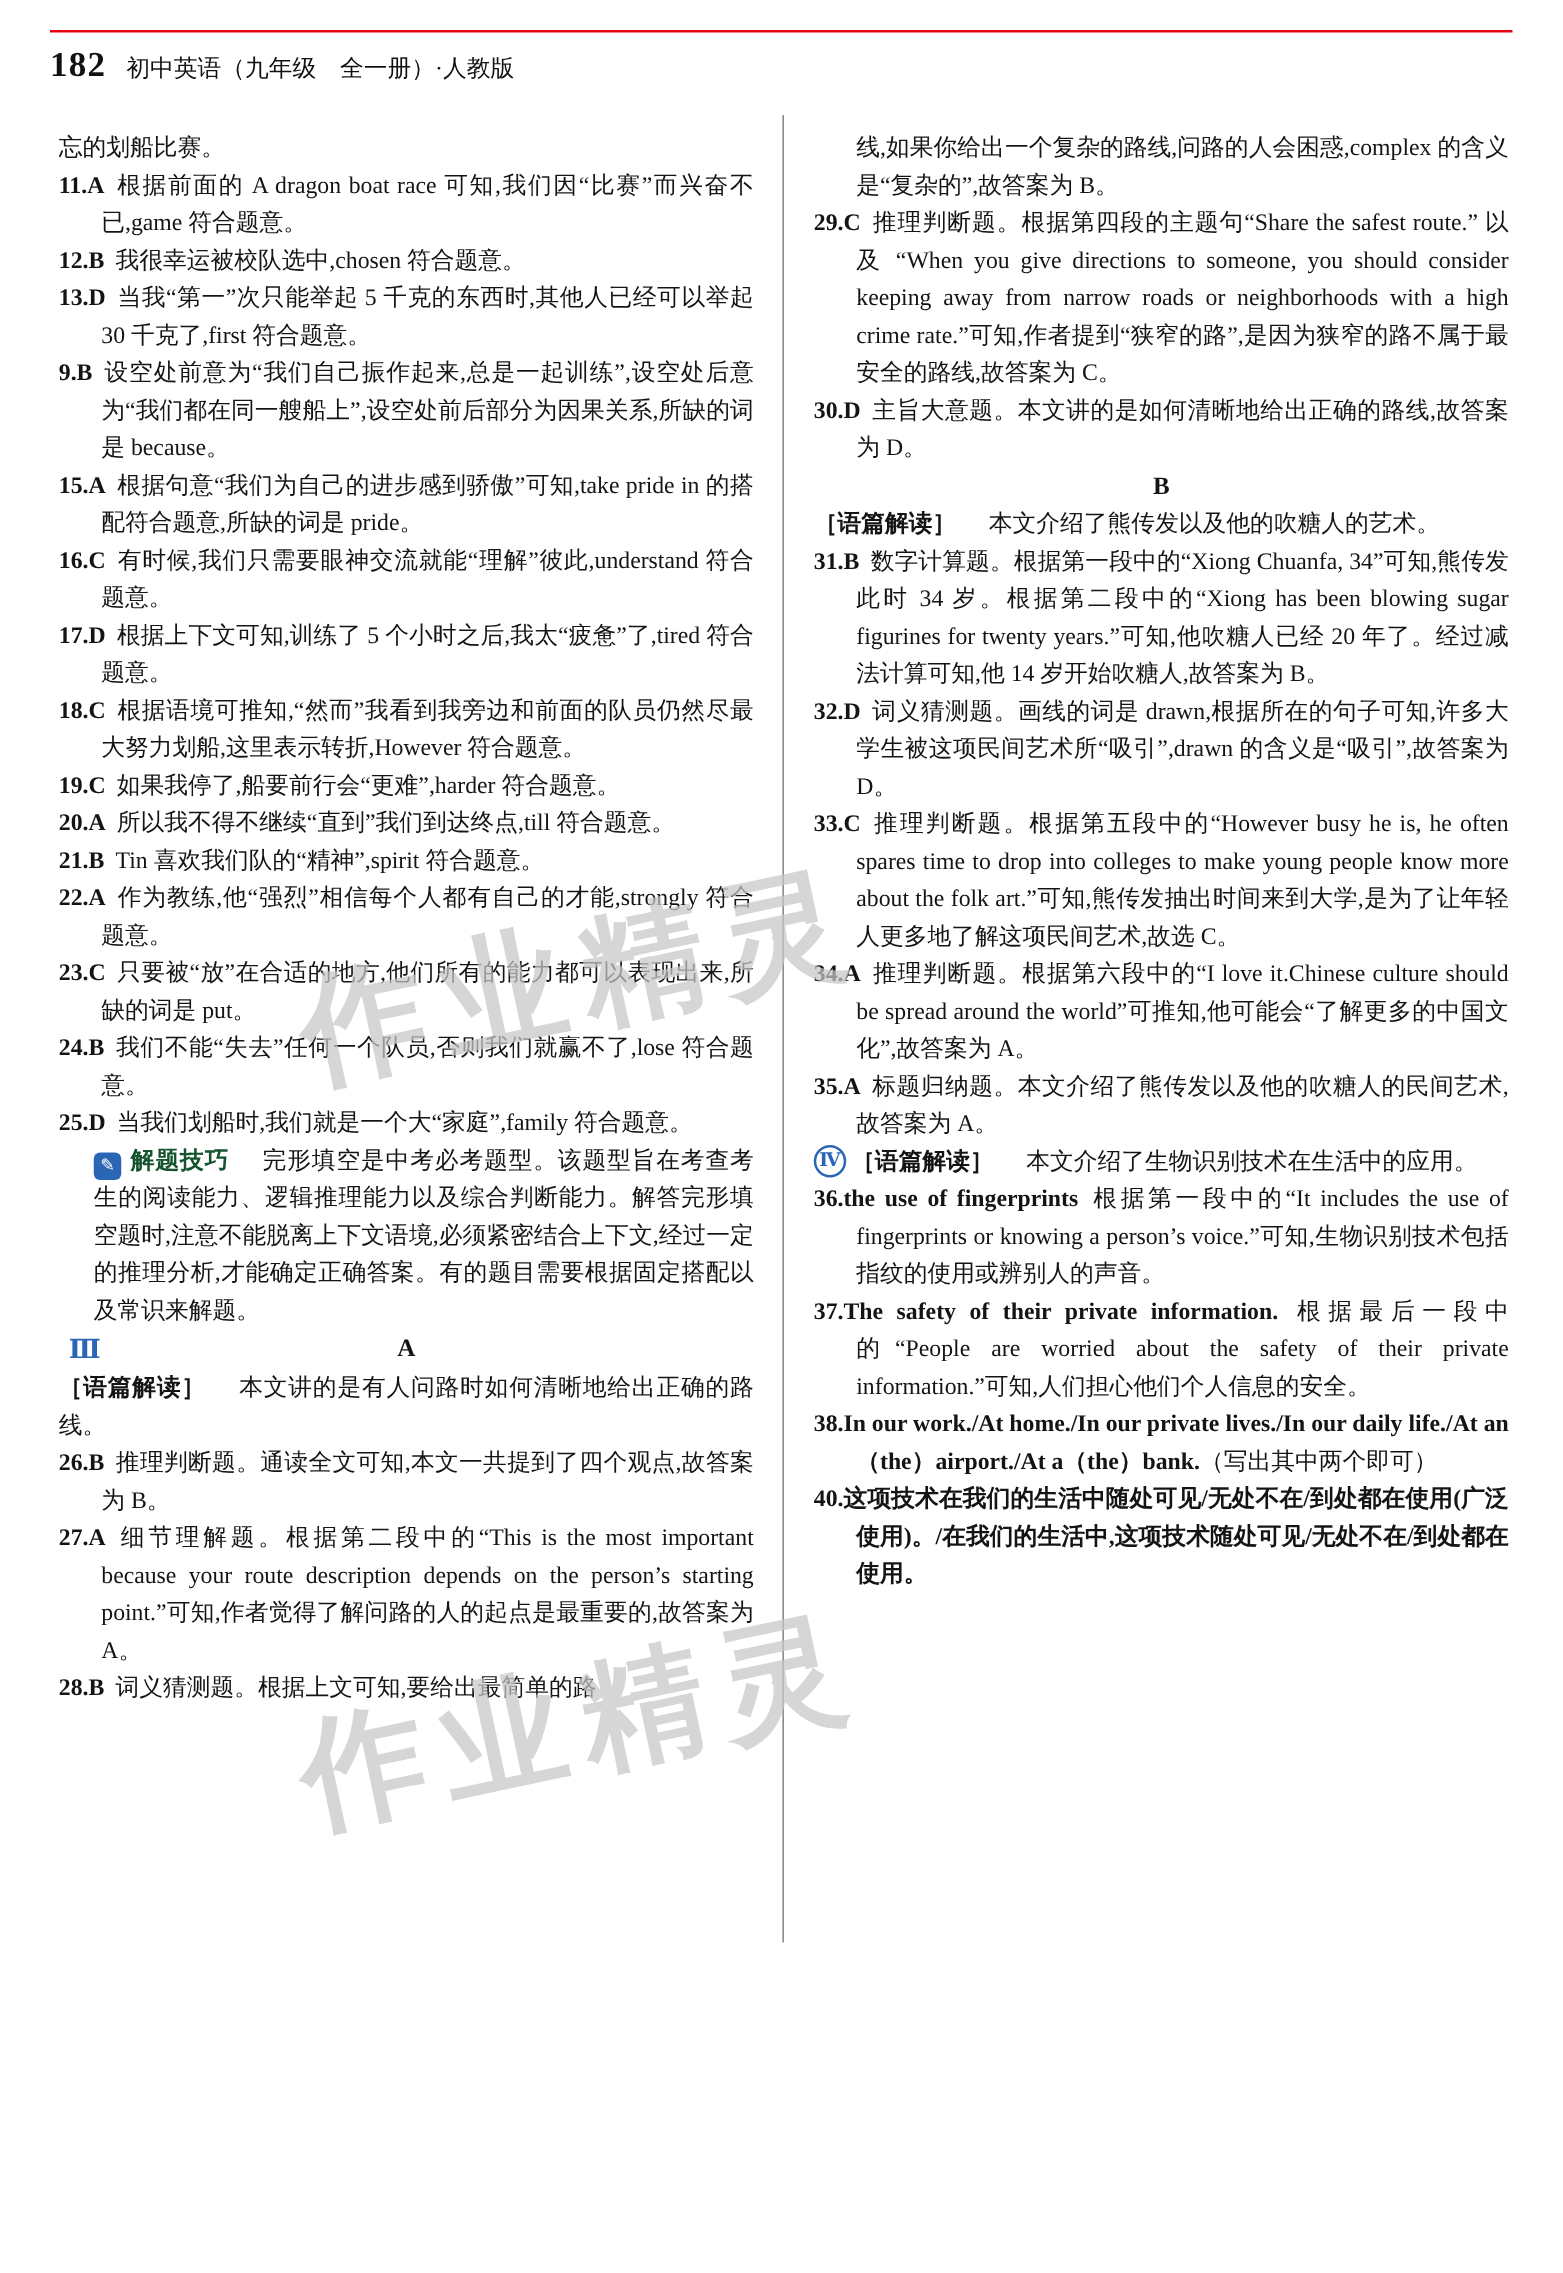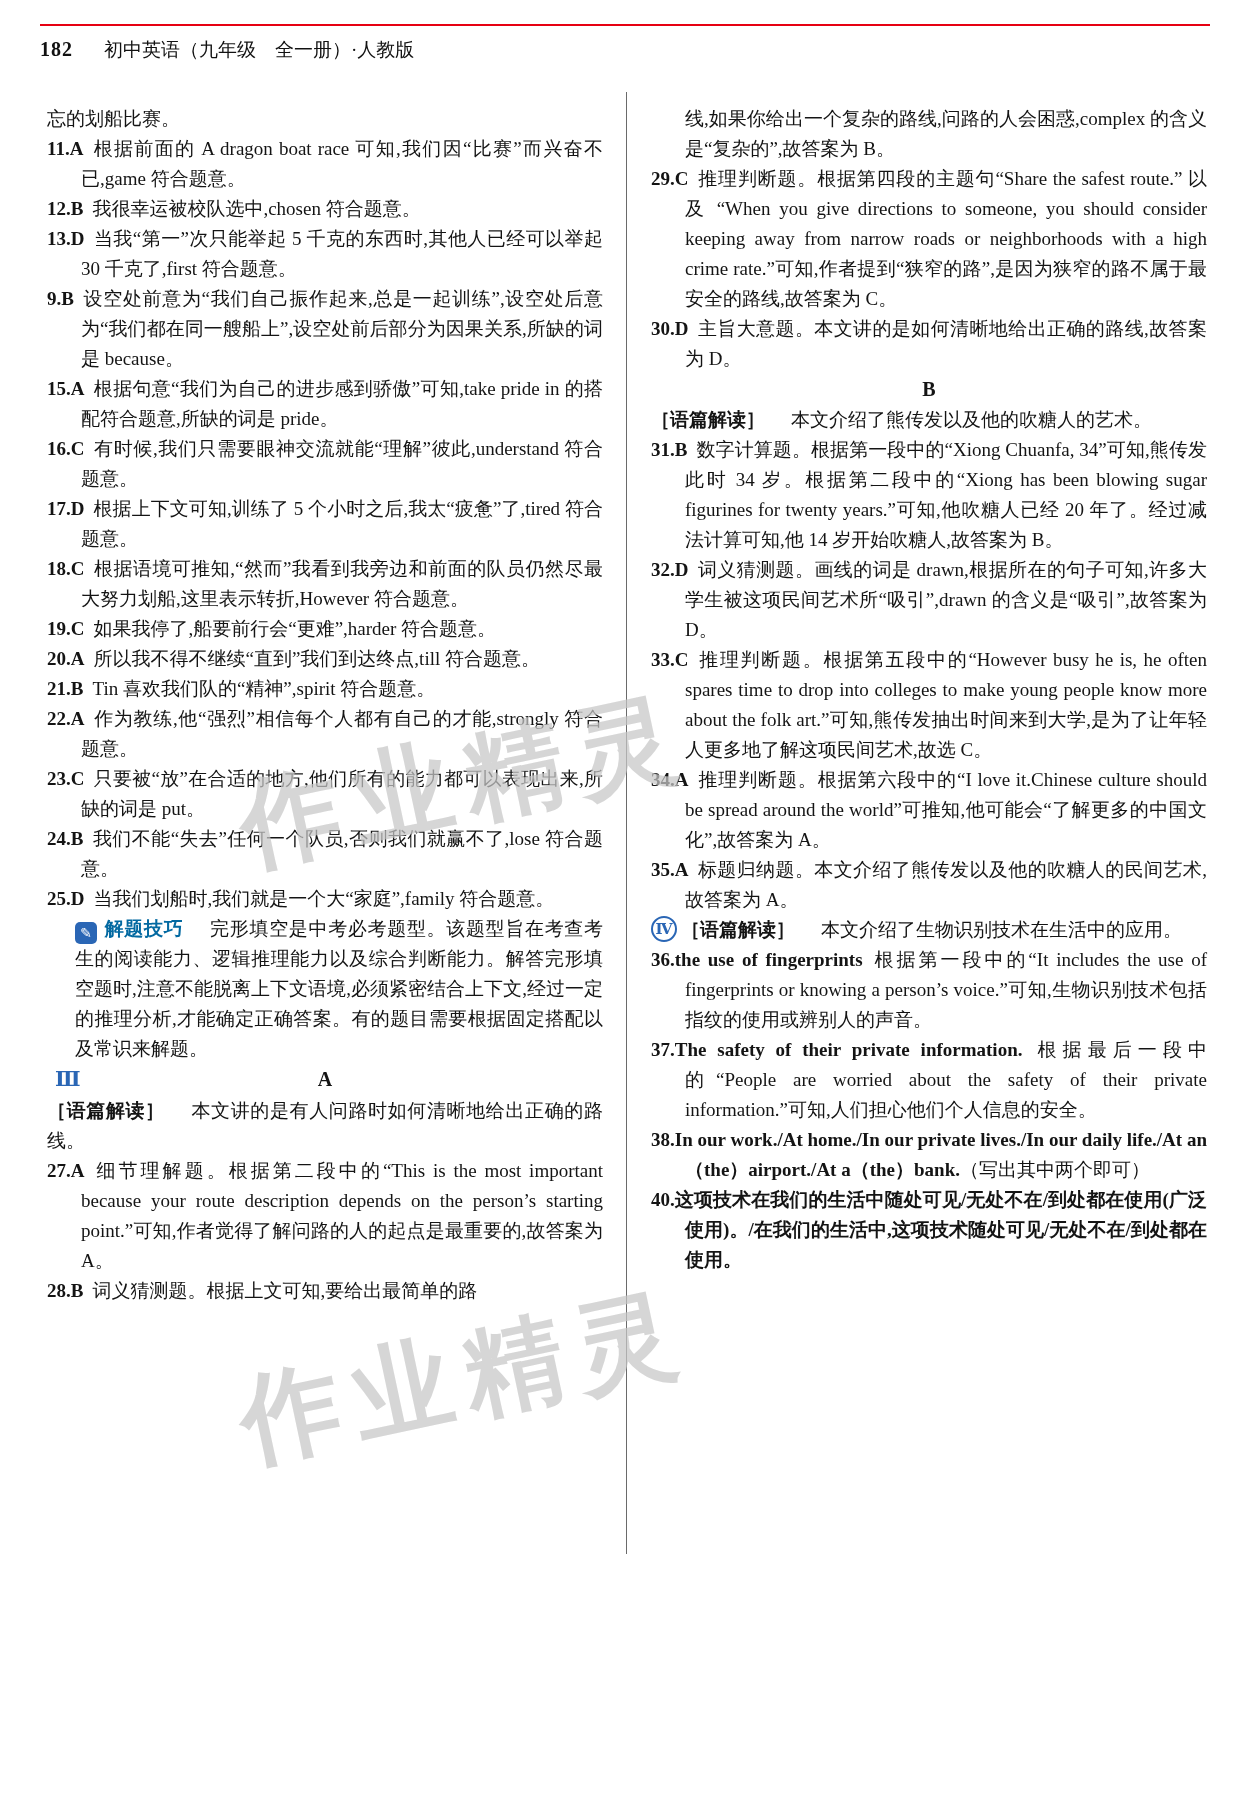--- a/index.html
+++ b/index.html
@@ -8,21 +8,21 @@
     width:1250px; height:1818px; position:relative; overflow:hidden;
     font-family:"Liberation Serif","DejaVu Serif",serif;
     color:#141414;
   }
   .page { position:absolute; inset:0; }
 
   
   .header { position:absolute; left:40px; top:24px; width:1170px; }
   .header-rule { height:2px; background:#e60012; margin-bottom:11px; }
   .header-text { font-size:19px; color:#111; white-space:nowrap; }
-  .page-num { font-weight:bold; font-size:20px; margin-right:31px; letter-spacing:1px; }
+  .page-num { font-weight:bold; font-size:28px; margin-right:16px; letter-spacing:1px; }
 
   
   .divider { position:absolute; left:626px; top:92px; width:1px; height:1462px; background:#6a6a6a; }
 
   
   .col { position:absolute; top:104px; width:556px; font-size:19px; line-height:30px; text-align:justify; }
   .col-left { left:47px; }
   .col-right { left:651px; }
 
   .blk { }
@@ -34,21 +34,21 @@
 
   .cont { padding-left:0; }
   .cont.ind { padding-left:34px; }
 
   .tip { padding-left:28px; }
   .tip-icon {
     display:inline-block; width:22px; height:22px; background:#2a66b5; color:#fff;
     border-radius:5px; text-align:center; line-height:22px; font-size:14px;
     margin-right:7px; vertical-align:-3px; font-family:"DejaVu Sans",sans-serif;
   }
-  .tip-label { color:#0369a1; font-weight:bold; }
+  .tip-label { color:#14532d; font-weight:bold; }
 
   .section { position:relative; text-align:center; height:32px; }
   .roman { color:#2a66b5; font-weight:bold; font-size:21px; }
   .section .roman { position:absolute; left:8px; top:0; }
   .letter { font-weight:bold; font-size:20px; }
   .center { text-align:center; }
 
   .reading { }
   .rlabel { font-weight:bold; }
   .reading .roman {
@@ -94,20 +94,21 @@
       <div class="blk ans"><span class="num">19.C</span><span class="gap"></span><span>如果我停了,船要前行会“更难”,harder 符合题意。</span></div>
       <div class="blk ans"><span class="num">20.A</span><span class="gap"></span><span>所以我不得不继续“直到”我们到达终点,till 符合题意。</span></div>
       <div class="blk ans"><span class="num">21.B</span><span class="gap"></span><span>Tin 喜欢我们队的“精神”,spirit 符合题意。</span></div>
       <div class="blk ans"><span class="num">22.A</span><span class="gap"></span><span>作为教练,他“强烈”相信每个人都有自己的才能,strongly 符合题意。</span></div>
       <div class="blk ans"><span class="num">23.C</span><span class="gap"></span><span>只要被“放”在合适的地方,他们所有的能力都可以表现出来,所缺的词是 put。</span></div>
       <div class="blk ans"><span class="num">24.B</span><span class="gap"></span><span>我们不能“失去”任何一个队员,否则我们就赢不了,lose 符合题意。</span></div>
       <div class="blk ans"><span class="num">25.D</span><span class="gap"></span><span>当我们划船时,我们就是一个大“家庭”,family 符合题意。</span></div>
       <div class="blk tip"><span class="tip-icon">✎</span><span class="tip-label">解题技巧</span><span class="gap2"></span><span>完形填空是中考必考题型。该题型旨在考查考生的阅读能力、逻辑推理能力以及综合判断能力。解答完形填空题时,注意不能脱离上下文语境,必须紧密结合上下文,经过一定的推理分析,才能确定正确答案。有的题目需要根据固定搭配以及常识来解题。</span></div>
       <div class="blk section"><span class="roman">Ⅲ</span><span class="letter">A</span></div>
       <div class="blk reading"><span class="rlabel">［语篇解读］</span><span class="gap2"></span><span>本文讲的是有人问路时如何清晰地给出正确的路线。</span></div>
+      <div class="blk ans"><span class="num">26.B</span><span class="gap"></span><span>推理判断题。通读全文可知,本文一共提到了四个观点,故答案为 B。</span></div>
       <div class="blk ans"><span class="num">27.A</span><span class="gap"></span><span>细节理解题。根据第二段中的“This is the most important because your route description depends on the person’s starting point.”可知,作者觉得了解问路的人的起点是最重要的,故答案为 A。</span></div>
       <div class="blk ans"><span class="num">28.B</span><span class="gap"></span><span>词义猜测题。根据上文可知,要给出最简单的路</span></div>
     </div>
   <div class="col col-right">
       <div class="blk cont ind">线,如果你给出一个复杂的路线,问路的人会困惑,complex 的含义是“复杂的”,故答案为 B。</div>
       <div class="blk ans"><span class="num">29.C</span><span class="gap"></span><span>推理判断题。根据第四段的主题句“Share the safest route.” 以及 “When you give directions to someone, you should consider keeping away from narrow roads or neighborhoods with a high crime rate.”可知,作者提到“狭窄的路”,是因为狭窄的路不属于最安全的路线,故答案为 C。</span></div>
       <div class="blk ans"><span class="num">30.D</span><span class="gap"></span><span>主旨大意题。本文讲的是如何清晰地给出正确的路线,故答案为 D。</span></div>
       <div class="blk center"><span class="letter">B</span></div>
       <div class="blk reading"><span class="rlabel">［语篇解读］</span><span class="gap2"></span><span>本文介绍了熊传发以及他的吹糖人的艺术。</span></div>
       <div class="blk ans"><span class="num">31.B</span><span class="gap"></span><span>数字计算题。根据第一段中的“Xiong Chuanfa, 34”可知,熊传发此时 34 岁。根据第二段中的“Xiong has been blowing sugar figurines for twenty years.”可知,他吹糖人已经 20 年了。经过减法计算可知,他 14 岁开始吹糖人,故答案为 B。</span></div>

